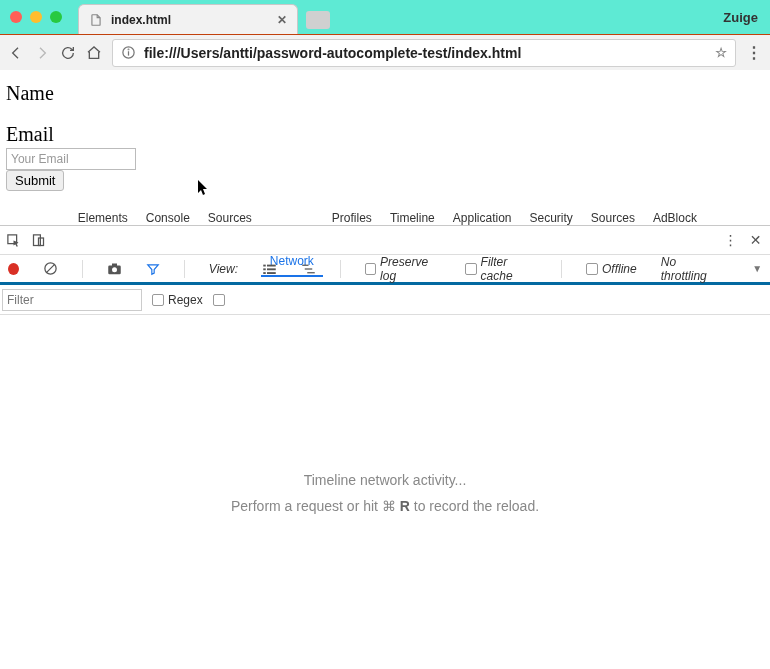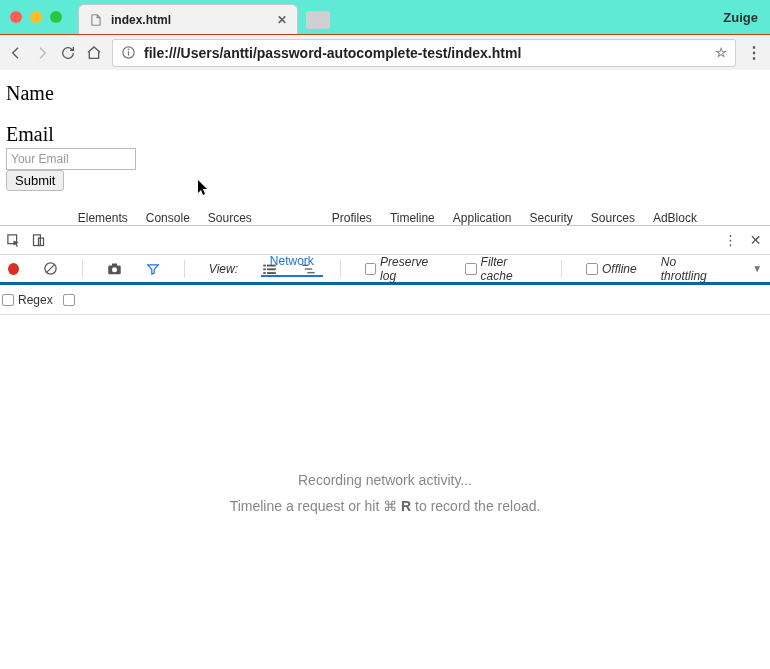--- a/index.html
+++ b/index.html
@@ -227,28 +227,29 @@
         <span class="box"></span>
         <span>Offline</span>
       </span>
     <span class="throttling">
         <span>No throttling</span>
       </span>
     <span class="tri">▼</span>
   </div>
 
   <div class="dt-filterbar">
+    <input type="text" placeholder="Filter" style="">
     <span class="chk">
         <span class="box"></span>
         <span>Regex</span>
       </span>
     <span class="chk">
         <span class="box"></span>
       </span>
   </div>
 
   <div class="dt-body">
-    <div>Recording network activity...</div>
+    <div>Timeline network activity...</div>
     <div class="line2">
-      <span>Timeline a request or hit </span><span class="cmd">⌘</span><b> R</b><span> to record the reload.</span>
+      <span>Perform a request or hit </span><span class="cmd">⌘</span><b> R</b><span> to record the reload.</span>
     </div>
   </div>
 </div>
 
 </body></html>

